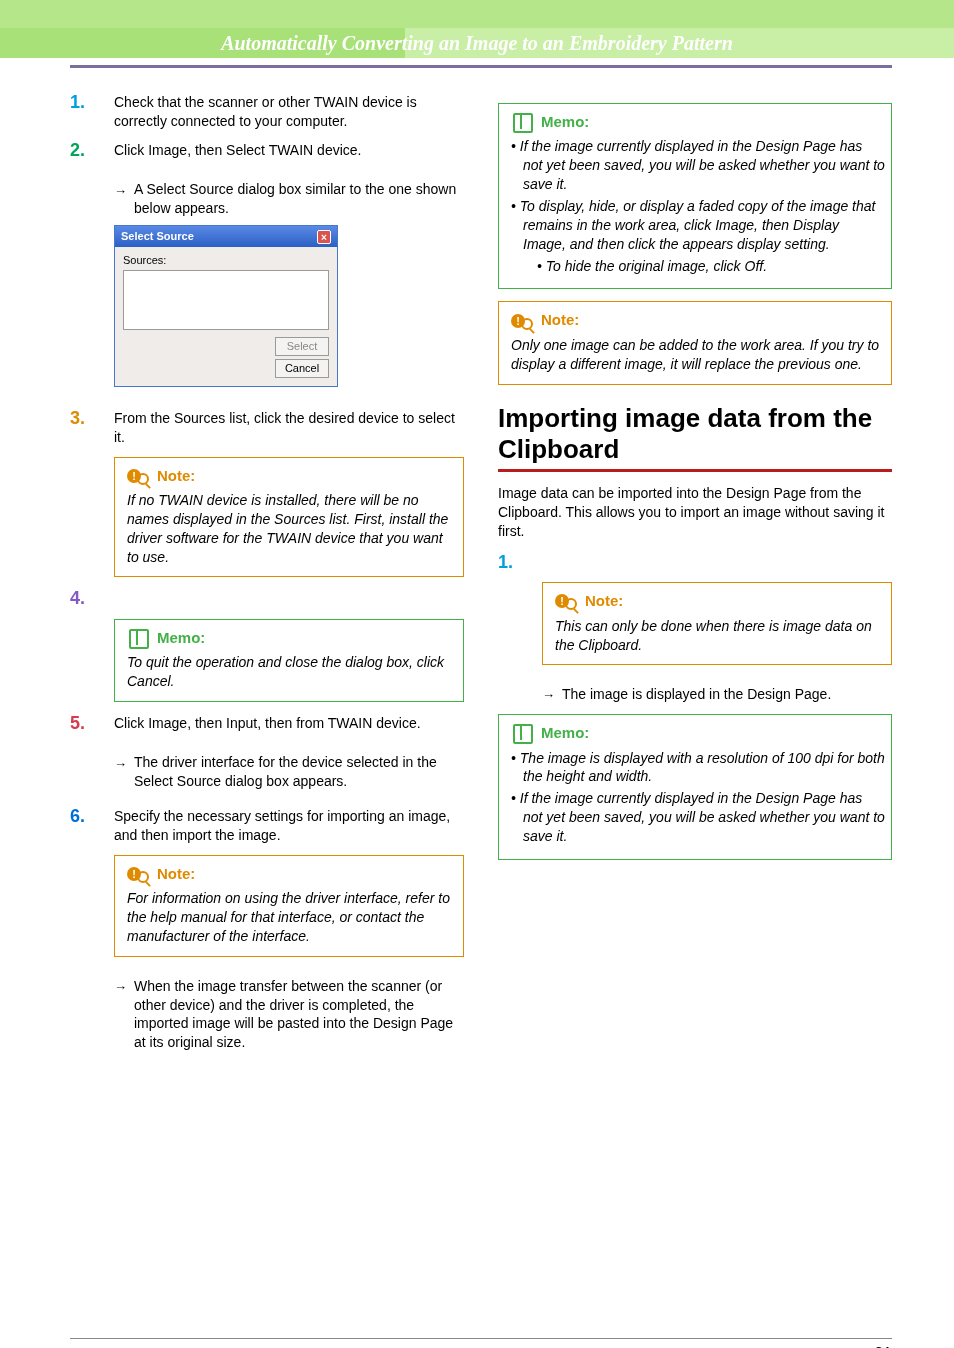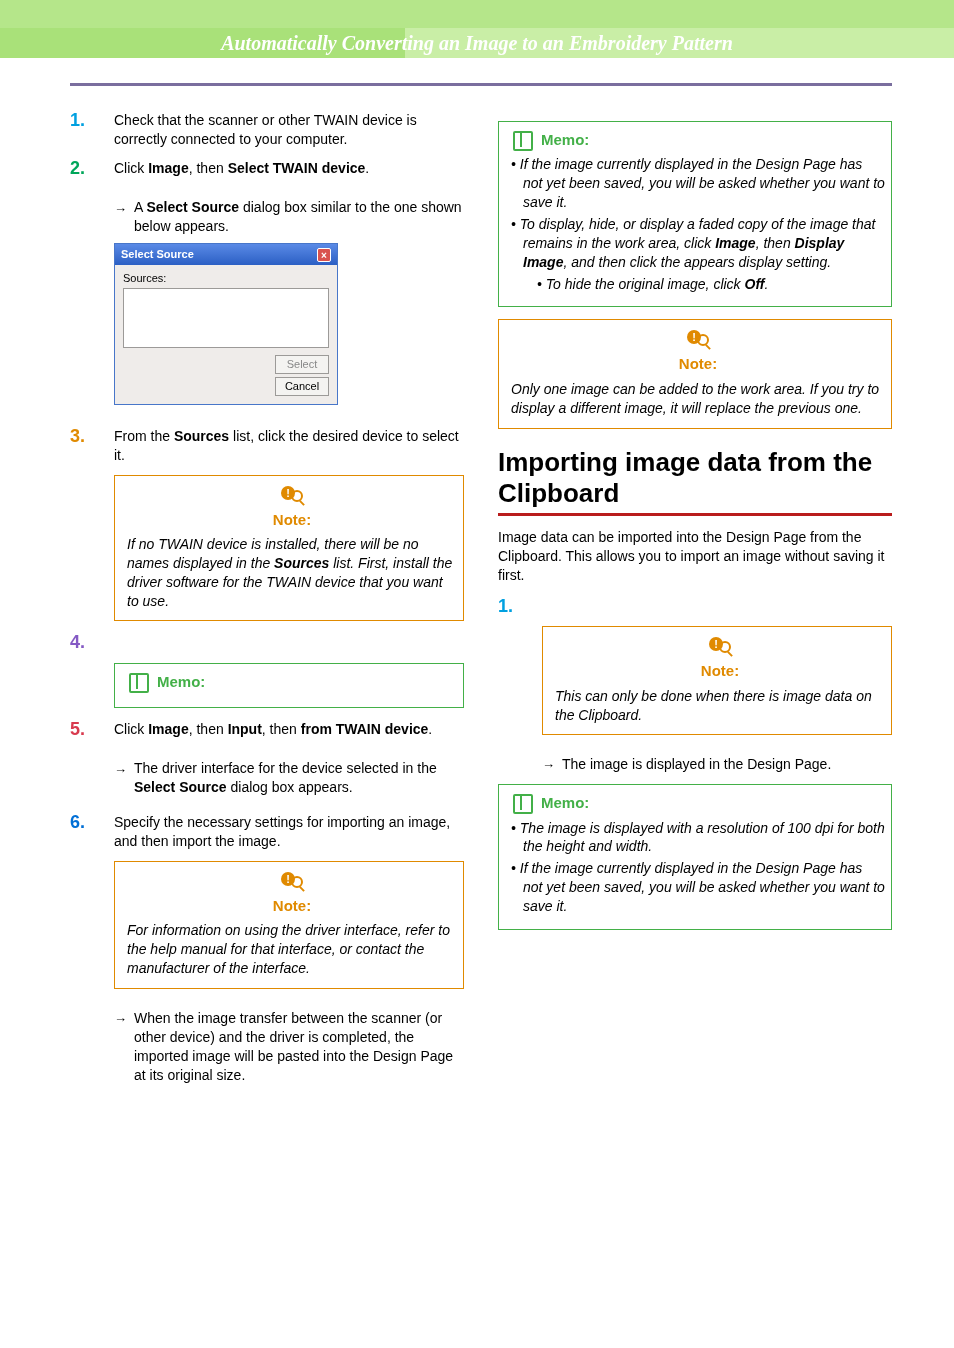--- a/index.html
+++ b/index.html
@@ -7,21 +7,21 @@
     font-family: Arial, Helvetica, sans-serif;
     font-size: 14px;
     color: #000;
     background: #fff;
     width: 954px;
   }
   .top-bar { height: 28px; background: #b5e68a; }
   .header-band {
     height: 19px;
     position: relative;
-    margin-bottom: 36px;
+    margin-bottom: 18px;
   }
   .header-band .left-block {
     position: absolute; left:0; top:0; width:405px; height:30px;
     background: #a9e179;
   }
   .header-band .right-block {
     position: absolute; left:405px; right:0; top:0; height:30px;
     background: #c9eea6;
   }
   .header-band .title {
@@ -58,21 +58,21 @@
   .c3 { color:#e08a00; }
   .c4 { color:#8459c4; }
   .c5 { color:#d83a4e; }
   .c6 { color:#006fd6; }
   .step-body { flex:1; line-height:1.35; }
   .step-body p { margin-bottom:4px; }
   .sub { display:flex; margin: 20px 0 6px 0; }
   .sub-arrow { width:20px; flex:none; }
   .sub-arrow::before { content:"→"; font-size:13px; }
   .sub-body { flex:1; line-height:1.35; }
-  b { font-weight:bold;text-align:right; }
+  b { font-weight:normal;text-align:right; }
 
   
   .dialog {
     width: 224px; margin: 8px 0 12px 0;
     border: 1px solid #4876c9;
     font-size: 11px;
     background: #efecea;
   }
   .dlg-title {
     background: linear-gradient(#5a8ae6,#2b5fc4);
@@ -104,21 +104,21 @@
     padding: 8px 6px 10px 12px;
     font-size:14px;
     line-height:1.35;
   }
   .box.note { border-color:#e08a00; }
   .box.memo { border-color:#43b048; }
   .box-head {
     display:flex; align-items:center; gap:8px;
     font-weight:bold; font-size:15px; margin-bottom:5px;
   }
-  .box.note .box-head { color:#e08a00;flex-direction:column; }
+  .box.note .box-head { color:#e08a00; }
   .box.memo .box-head { color:#43b048; }
   .icon-note {
     width:22px; height:18px; position:relative; display:inline-block;
   }
   .icon-note::before{
     content:""; position:absolute; left:0; top:2px;
     width:14px; height:14px; border-radius:50%;
     background:#e08a00;
   }
   .icon-note::after{
@@ -242,20 +242,23 @@
 
       <div class="step">
         <div class="step-num c4">4.</div>
       </div>
 
       <div class="box memo" style="margin-left:44px">
         <div class="box-head">
           <span class="icon-memo"></span>
           <span>Memo:</span>
         </div>
+        <div class="box-body plain">
+          <span>To quit the operation and close the dialog box, click </span><b style="font-style:italic">Cancel</b><span>.</span>
+        </div>
       </div>
 
       <div class="step">
         <div class="step-num c5">5.</div>
         <div class="step-body">
           <p>
             <span>Click </span><b>Image</b><span>, then </span><b>Input</b><span>, then </span><b>from TWAIN device</b><span>.</span>
           </p>
           <div class="sub">
             <div class="sub-arrow"></div>

